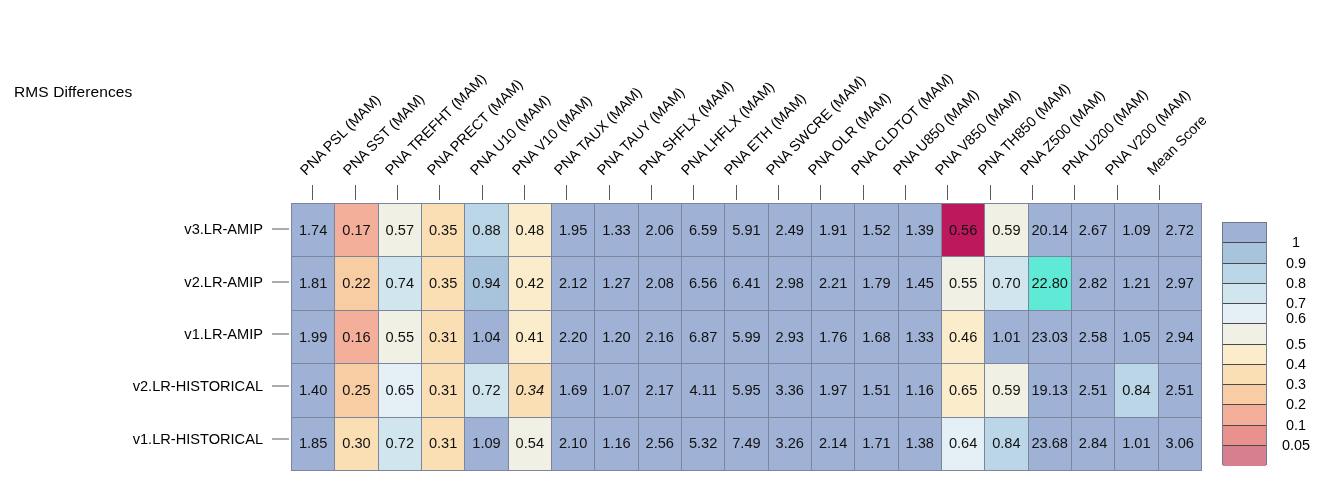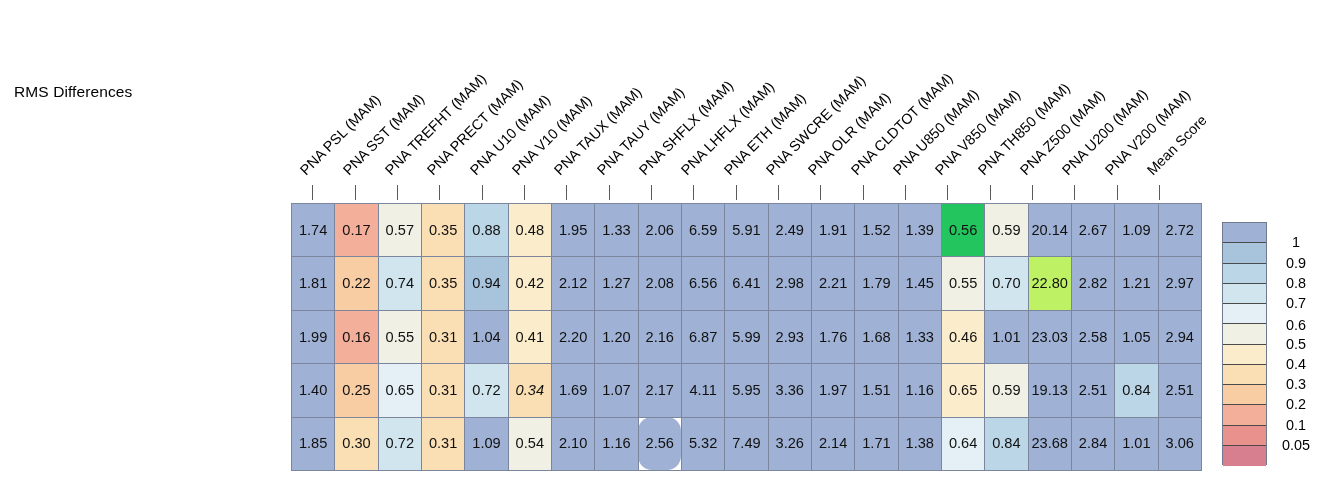--- a/index.html
+++ b/index.html
@@ -191,41 +191,53 @@
       <div class="col-label" style="left: 736.833px;">PNA Z500 (MAM)</div>
       <div class="col-tick" style="left: 740.833px;"></div>
       <div class="col-label" style="left: 779.167px;">PNA U200 (MAM)</div>
       <div class="col-tick" style="left: 783.167px;"></div>
       <div class="col-label" style="left: 821.5px;">PNA V200 (MAM)</div>
       <div class="col-tick" style="left: 825.5px;"></div>
       <div class="col-label" style="left: 863.833px;">Mean Score</div>
       <div class="col-tick" style="left: 867.833px;"></div>
     </div>
 
+  <div id="row-labels">
+      <div class="row-label" style="top: 26.2px;">v3.LR-AMIP</div>
+      <div class="row-tick" style="top: 26.2px;"></div>
+      <div class="row-label" style="top: 78.6px;">v2.LR-AMIP</div>
+      <div class="row-tick" style="top: 78.6px;"></div>
+      <div class="row-label" style="top: 131px;">v1.LR-AMIP</div>
+      <div class="row-tick" style="top: 131px;"></div>
+      <div class="row-label" style="top: 183.4px;">v2.LR-HISTORICAL</div>
+      <div class="row-tick" style="top: 183.4px;"></div>
+      <div class="row-label" style="top: 235.8px;">v1.LR-HISTORICAL</div>
+      <div class="row-tick" style="top: 235.8px;"></div>
+    </div>
 
   <div id="grid-wrap">
     <table id="grid">
       <tbody id="grid-body">
           <tr>
             <td style="background: rgb(159, 177, 212);">1.74</td>
             <td style="background: rgb(243, 175, 153);">0.17</td>
             <td style="background: rgb(240, 240, 228);">0.57</td>
             <td style="background: rgb(251, 223, 180);">0.35</td>
             <td style="background: rgb(187, 214, 231);">0.88</td>
             <td style="background: rgb(251, 236, 203);">0.48</td>
             <td style="background: rgb(159, 177, 212);">1.95</td>
             <td style="background: rgb(159, 177, 212);">1.33</td>
             <td style="background: rgb(159, 177, 212);">2.06</td>
             <td style="background: rgb(159, 177, 212);">6.59</td>
             <td style="background: rgb(159, 177, 212);">5.91</td>
             <td style="background: rgb(159, 177, 212);">2.49</td>
             <td style="background: rgb(159, 177, 212);">1.91</td>
             <td style="background: rgb(159, 177, 212);">1.52</td>
             <td style="background: rgb(159, 177, 212);">1.39</td>
-            <td style="background: #22c55e; margin-left: 28px;">0.56</td>
+            <td style="background: #be185d; margin-left: 28px;">0.56</td>
             <td style="background: rgb(240, 240, 228);">0.59</td>
             <td style="background: rgb(159, 177, 212);">20.14</td>
             <td style="background: rgb(159, 177, 212);">2.67</td>
             <td style="background: rgb(159, 177, 212);">1.09</td>
             <td style="background: rgb(159, 177, 212);">2.72</td>
           </tr>
           <tr>
             <td style="background: rgb(159, 177, 212);">1.81</td>
             <td style="background: rgb(249, 205, 164);">0.22</td>
             <td style="background: rgb(209, 229, 239);">0.74</td>
@@ -236,21 +248,21 @@
             <td style="background: rgb(159, 177, 212);">1.27</td>
             <td style="background: rgb(159, 177, 212);">2.08</td>
             <td style="background: rgb(159, 177, 212);">6.56</td>
             <td style="background: rgb(159, 177, 212);">6.41</td>
             <td style="background: rgb(159, 177, 212);">2.98</td>
             <td style="background: rgb(159, 177, 212);">2.21</td>
             <td style="background: rgb(159, 177, 212);">1.79</td>
             <td style="background: rgb(159, 177, 212);">1.45</td>
             <td style="background: rgb(240, 240, 228);">0.55</td>
             <td style="background: rgb(209, 229, 239);">0.70</td>
-            <td style="background: #bef264;">22.80</td>
+            <td style="background: #5eead4;">22.80</td>
             <td style="background: rgb(159, 177, 212);">2.82</td>
             <td style="background: rgb(159, 177, 212);">1.21</td>
             <td style="background: rgb(159, 177, 212);">2.97</td>
           </tr>
           <tr>
             <td style="background: rgb(159, 177, 212);">1.99</td>
             <td style="background: rgb(243, 175, 153);">0.16</td>
             <td style="background: rgb(240, 240, 228);">0.55</td>
             <td style="background: rgb(251, 223, 180);">0.31</td>
             <td style="background: rgb(159, 177, 212);">1.04</td>
@@ -296,21 +308,21 @@
           </tr>
           <tr>
             <td style="background: rgb(159, 177, 212);">1.85</td>
             <td style="background: rgb(251, 223, 180);">0.30</td>
             <td style="background: rgb(209, 229, 239);">0.72</td>
             <td style="background: rgb(251, 223, 180);">0.31</td>
             <td style="background: rgb(159, 177, 212);">1.09</td>
             <td style="background: rgb(240, 240, 228);">0.54</td>
             <td style="background: rgb(159, 177, 212);">2.10</td>
             <td style="background: rgb(159, 177, 212);">1.16</td>
-            <td style="background: rgb(159, 177, 212); border-radius: 14px;">2.56</td>
+            <td style="background: rgb(159, 177, 212);">2.56</td>
             <td style="background: rgb(159, 177, 212);">5.32</td>
             <td style="background: rgb(159, 177, 212);">7.49</td>
             <td style="background: rgb(159, 177, 212);">3.26</td>
             <td style="background: rgb(159, 177, 212);">2.14</td>
             <td style="background: rgb(159, 177, 212);">1.71</td>
             <td style="background: rgb(159, 177, 212);">1.38</td>
             <td style="background: rgb(228, 240, 245);">0.64</td>
             <td style="background: rgb(187, 214, 231);">0.84</td>
             <td style="background: rgb(159, 177, 212);">23.68</td>
             <td style="background: rgb(159, 177, 212);">2.84</td>
@@ -333,21 +345,21 @@
         <div class="cb-band" style="background: rgb(251, 223, 180); height: 20.25px;"></div>
         <div class="cb-band" style="background: rgb(249, 205, 164); height: 20.25px;"></div>
         <div class="cb-band" style="background: rgb(243, 175, 153); height: 20.25px;"></div>
         <div class="cb-band" style="background: rgb(232, 145, 141); height: 20.25px;"></div>
         <div class="cb-band" style="background: rgb(215, 127, 142); height: 20.25px;"></div>
       </div>
   <div class="cb-label" style="top: 20.25px;">1</div>
       <div class="cb-label" style="top: 40.5px;">0.9</div>
       <div class="cb-label" style="top: 60.75px;">0.8</div>
       <div class="cb-label" style="top: 81px;">0.7</div>
-      <div class="cb-label" style="top: 103px;">0.6</div>
+      <div class="cb-label" style="top: 96px;">0.6</div>
       <div class="cb-label" style="top: 121.5px;">0.5</div>
       <div class="cb-label" style="top: 141.75px;">0.4</div>
       <div class="cb-label" style="top: 162px;">0.3</div>
       <div class="cb-label" style="top: 182.25px;">0.2</div>
       <div class="cb-label" style="top: 202.5px;">0.1</div>
       <div class="cb-label" style="top: 222.75px;">0.05</div>
     </div>
 
 </div>
 

